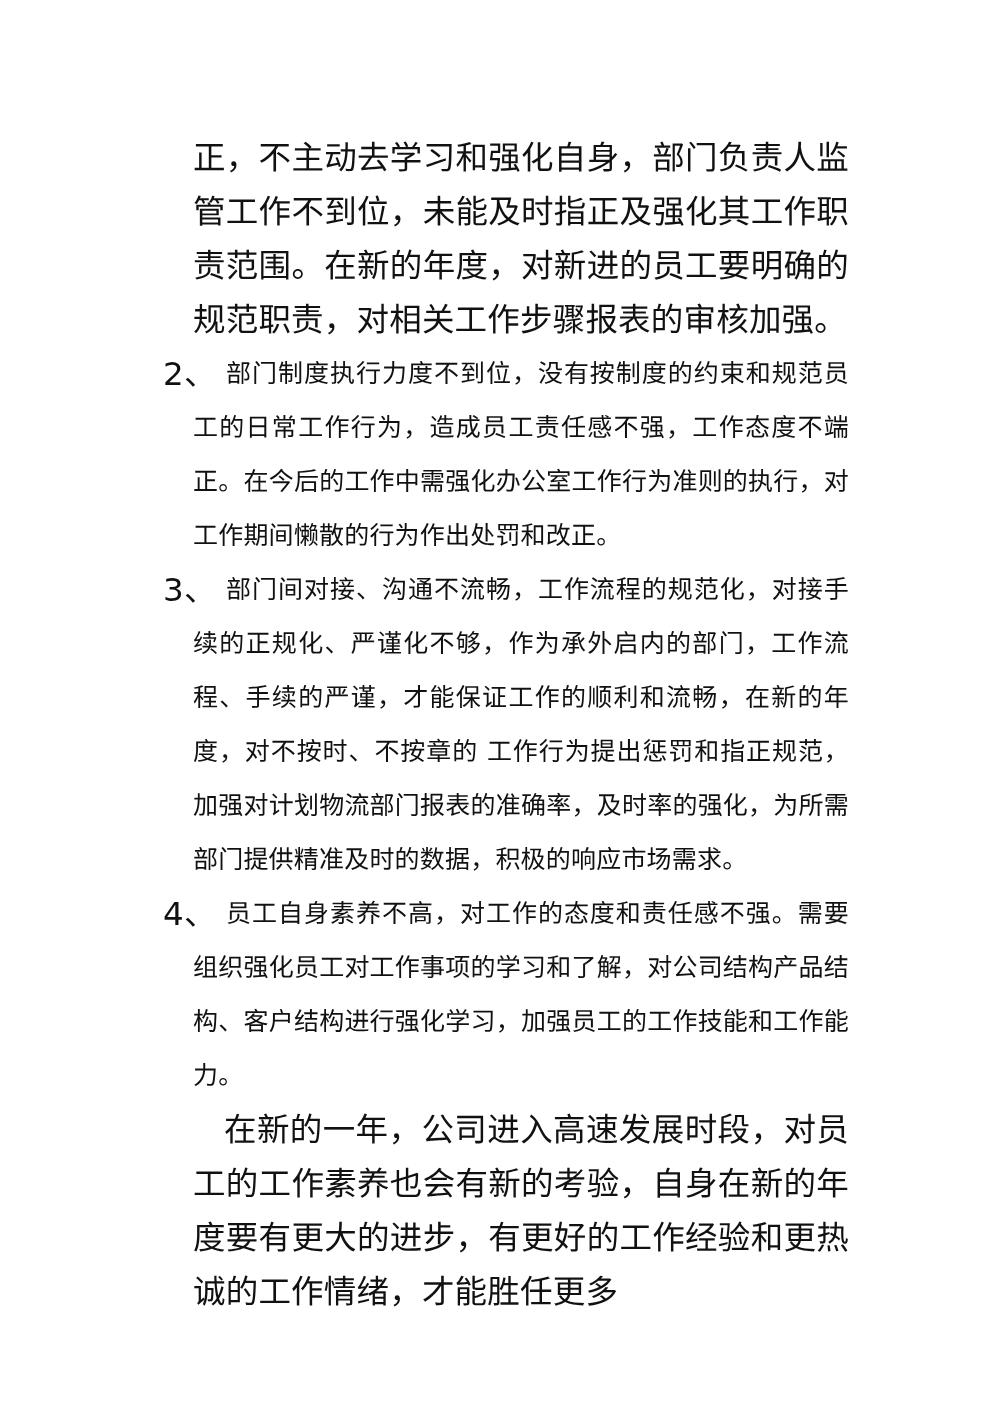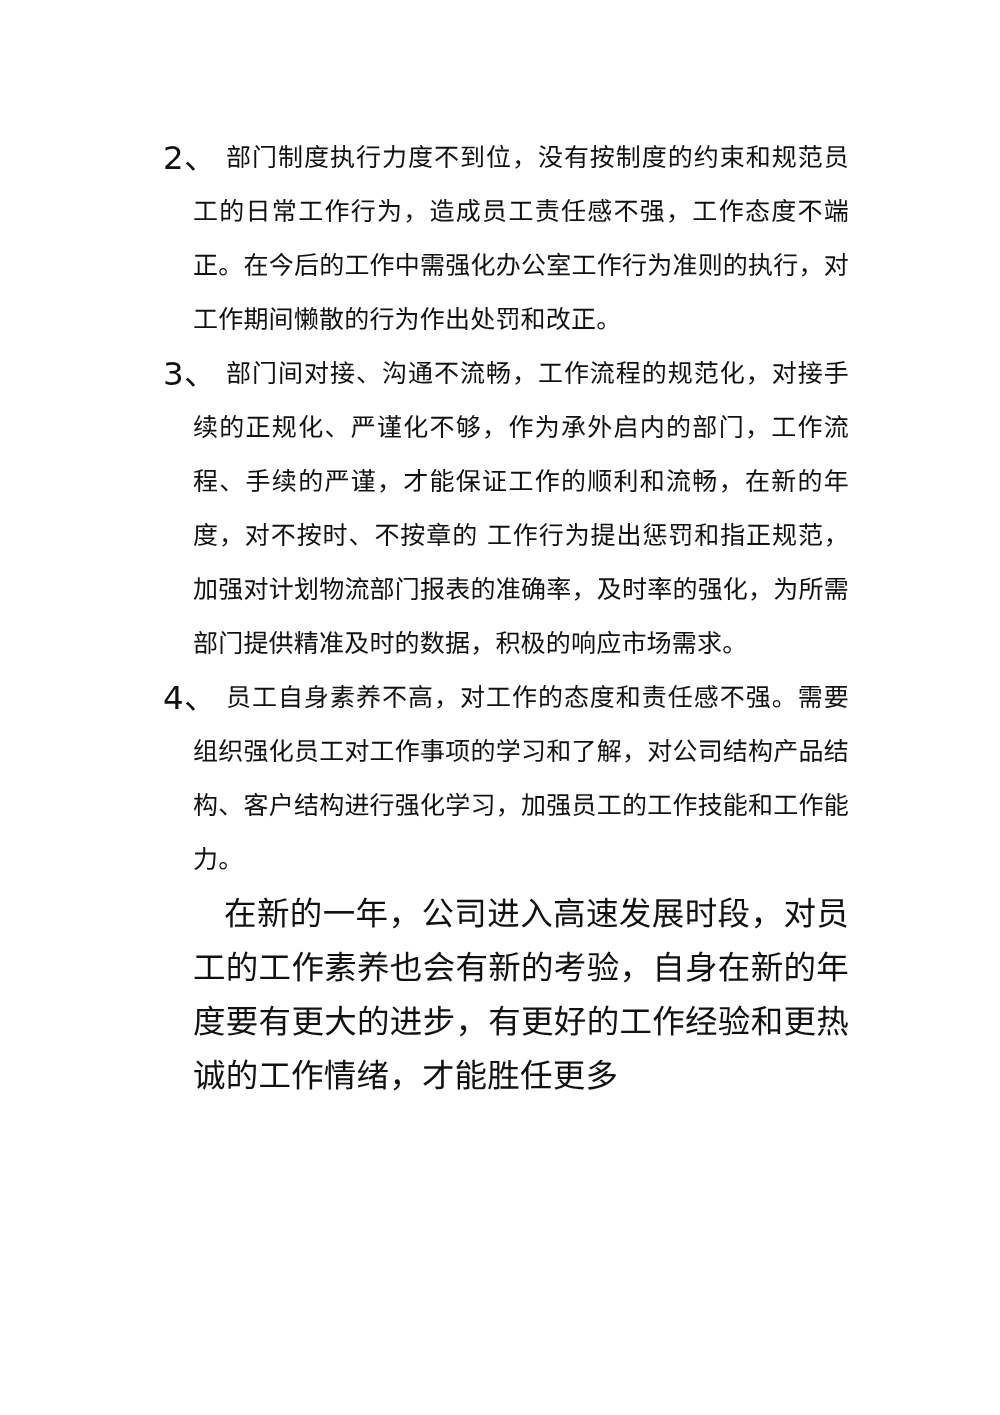--- a/index.html
+++ b/index.html
@@ -76,20 +76,21 @@
     padding-left: 30px;
     text-indent: 31px;
   }
 </style>
 </head>
 <body>
 
 <div class="page">
   <div class="doc-body">
 
+    <p class="para para-cont">正，不主动去学习和强化自身，部门负责人监管工作不到位，未能及时指正及强化其工作职责范围。在新的年度，对新进的员工要明确的规范职责，对相关工作步骤报表的审核加强。</p>
 
     <div class="para list-item">
       <span class="list-marker">2、</span>
       <span class="list-text">部门制度执行力度不到位，没有按制度的约束和规范员工的日常工作行为，造成员工责任感不强，工作态度不端正。在今后的工作中需强化办公室工作行为准则的执行，对工作期间懒散的行为作出处罚和改正。</span>
     </div>
 
     <div class="para list-item">
       <span class="list-marker">3、</span>
       <span class="list-text">部门间对接、沟通不流畅，工作流程的规范化，对接手续的正规化、严谨化不够，作为承外启内的部门，工作流程、手续的严谨，才能保证工作的顺利和流畅，在新的年度，对不按时、不按章的 工作行为提出惩罚和指正规范，加强对计划物流部门报表的准确率，及时率的强化，为所需部门提供精准及时的数据，积极的响应市场需求。</span>
     </div>

